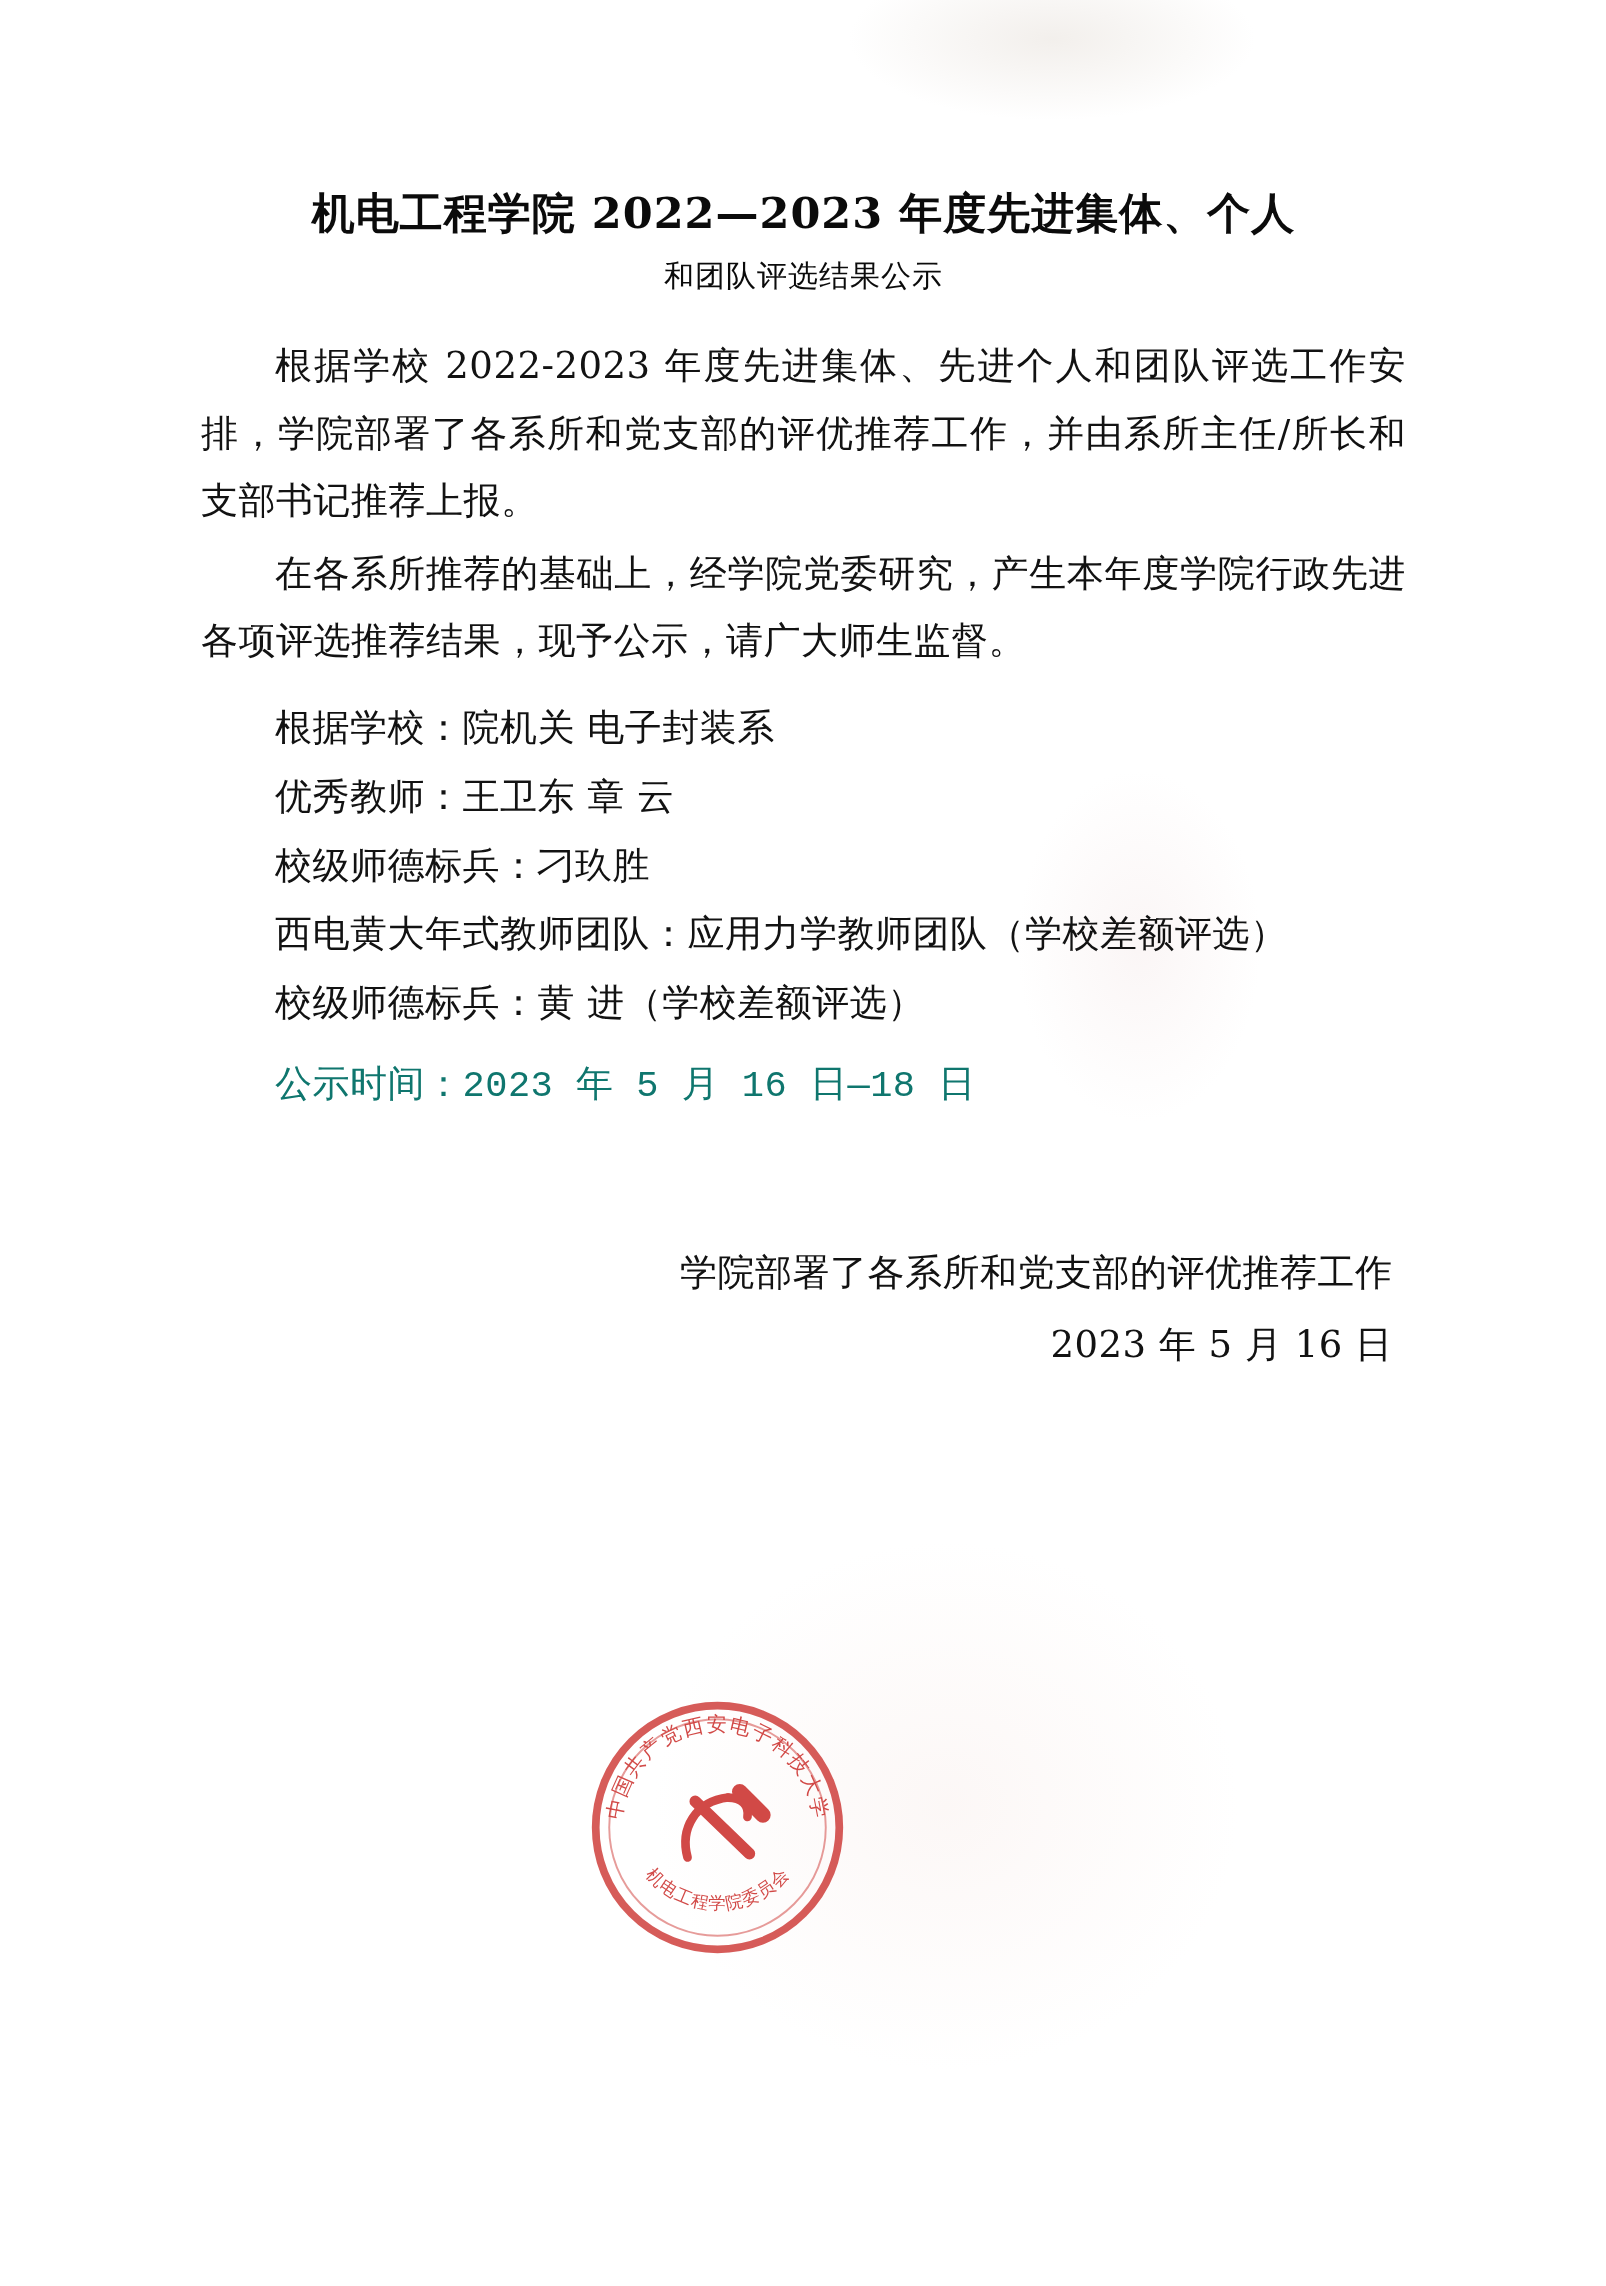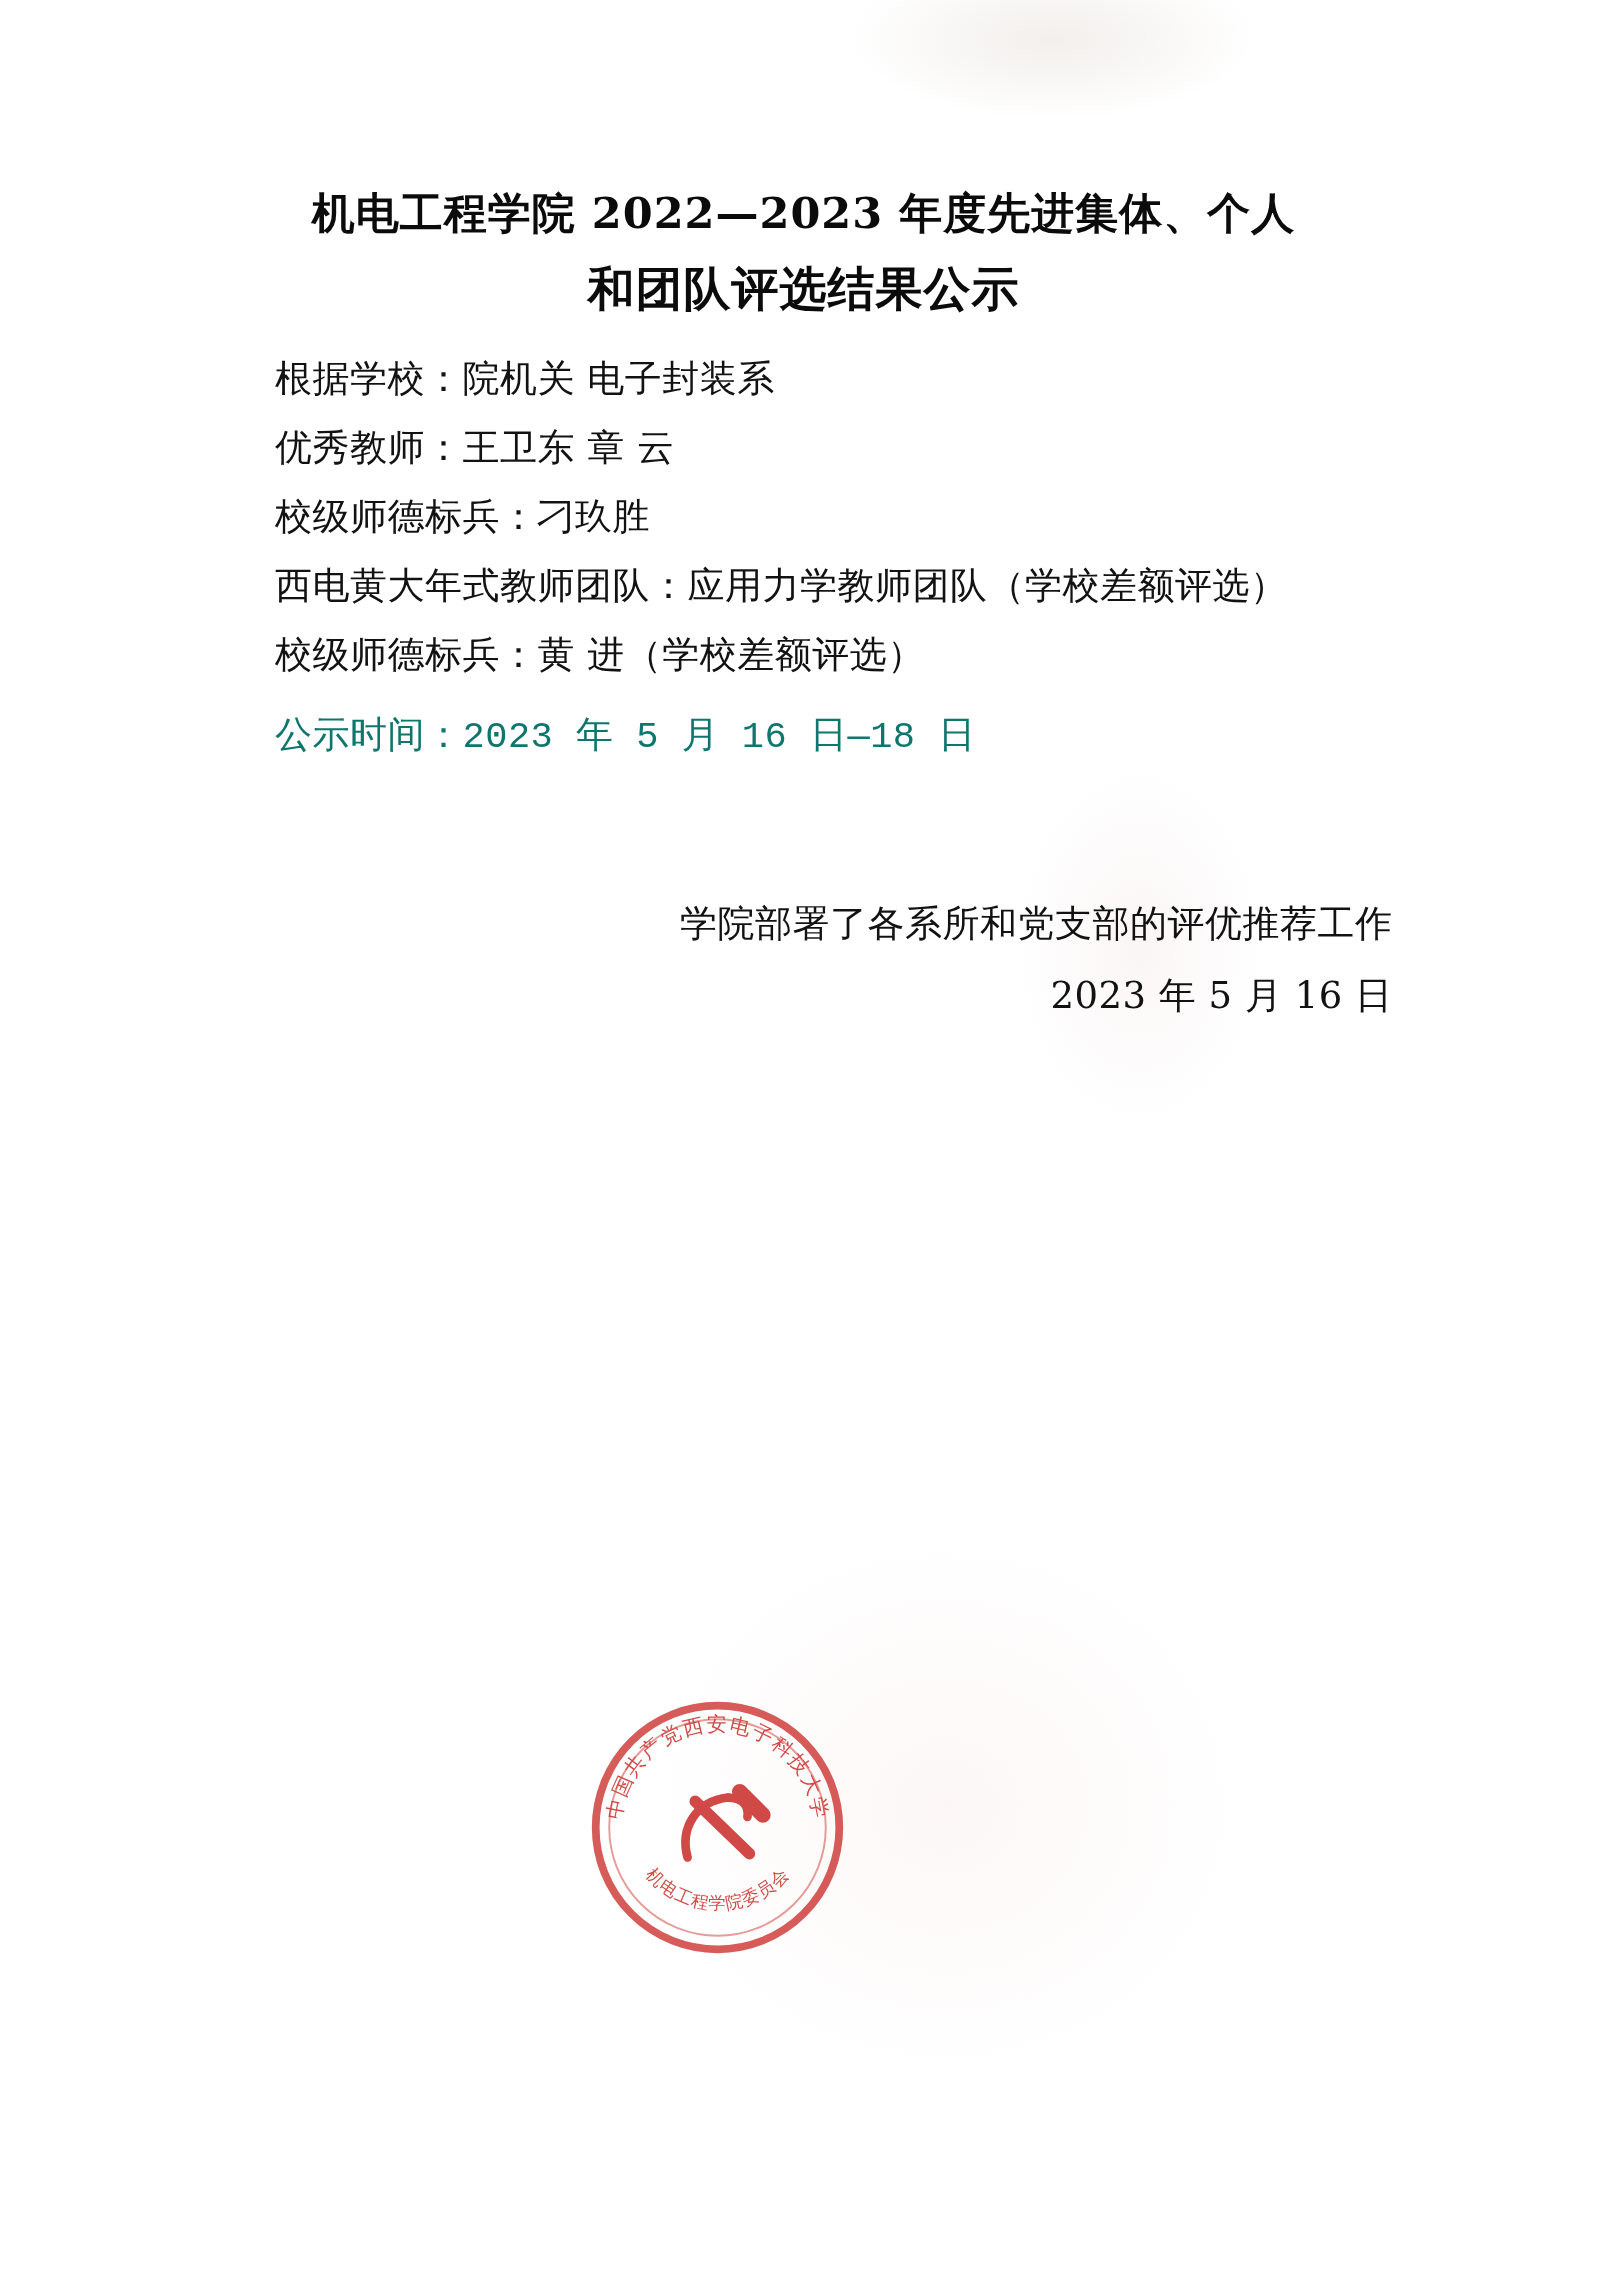--- a/index.html
+++ b/index.html
@@ -43,22 +43,22 @@
   .title {
     text-align: center;
     font-weight: bold;
     font-size: 43px;
     line-height: 1.58;
     letter-spacing: 1px;
     color: #0b0b0b;
   }
   .title-line-2 {
     text-align: center;
-    font-weight: bold;
-    font-size: 47px;
+    font-weight: normal;
+    font-size: 30px;
     line-height: 1.58;
     letter-spacing: 1px;
     color: #0b0b0b;
     margin-top: 3.9px;
   }
 
   .body-block {
     margin-top: 33px;
     font-size: 37px;
     line-height: 1.82;
@@ -129,20 +129,24 @@
 <body>
 
 <div class="paper"></div>
 
 <div class="page">
   <div class="doc">
 
     <div class="title">机电工程学院 2022—2023 年度先进集体、个人</div>
     <div class="title-line-2">和团队评选结果公示</div>
 
+    <div class="body-block">
+      <p class="para">根据学校 2022-2023 年度先进集体、先进个人和团队评选工作安排，学院部署了各系所和党支部的评优推荐工作，并由系所主任/所长和支部书记推荐上报。</p>
+      <p class="para">在各系所推荐的基础上，经学院党委研究，产生本年度学院行政先进各项评选推荐结果，现予公示，请广大师生监督。</p>
+    </div>
 
     <div class="list">
       <p class="list-item">根据学校：院机关  电子封装系</p>
       <p class="list-item">优秀教师：王卫东  章   云</p>
       <p class="list-item">校级师德标兵：刁玖胜</p>
       <p class="list-item wrap">西电黄大年式教师团队：应用力学教师团队（学校差额评选）</p>
       <p class="list-item">校级师德标兵：黄    进（学校差额评选）</p>
     </div>
 
     <div class="dates">

